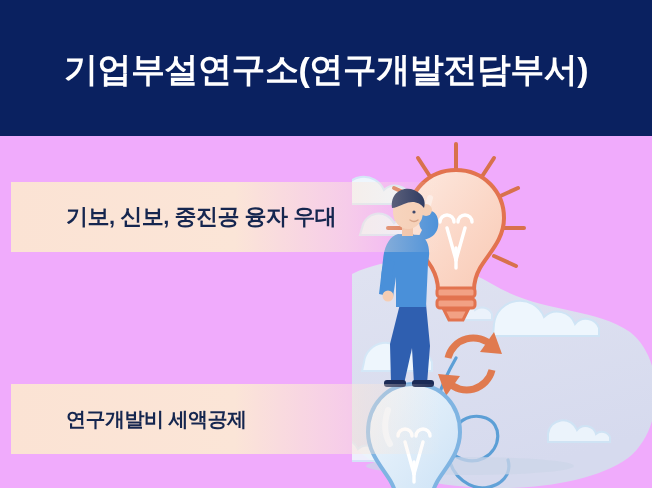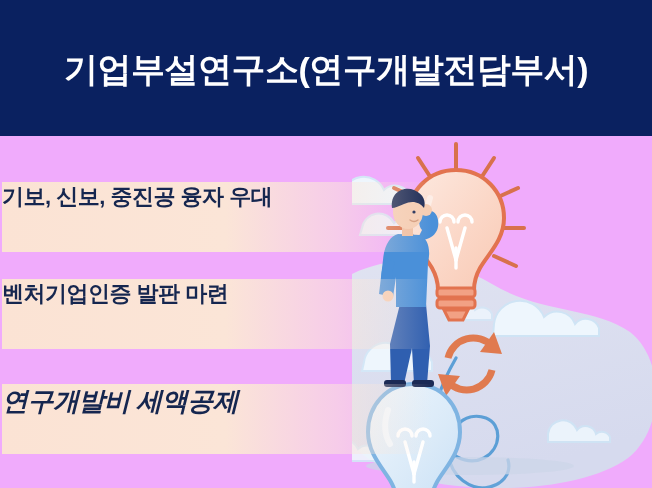--- a/index.html
+++ b/index.html
@@ -27,33 +27,33 @@
   .title-line.l2{letter-spacing:2px;}
 
   
   #illustration{
     position:absolute;left:352px;top:136px;width:300px;height:352px;overflow:hidden;
   }
   #illustration svg{display:block;}
 
   
   .band{
-    position:absolute;left:2px;width:430px;height:70px;
+    position:absolute;left:11px;width:430px;height:70px;
     background:linear-gradient(to right,#fbe3d4 0%,#fbe5d7 52%,rgba(251,231,218,0.55) 78%,rgba(255,255,255,0) 100%);
-    display:flex;align-items:flex-start;
-    box-sizing:border-box;
+    display:flex;align-items:center;
+    box-sizing:border-box;padding-left:55px;
   }
   #band-1{top:182px;}
   #band-2{top:279px;}
   #band-3{top:384px;}
   .band-label{
     color:#15264f;font-weight:bold;font-size:22px;letter-spacing:-0.5px;
     white-space:nowrap;
   }
-  #band-3 .band-label{font-size:26px;font-style:italic;}
+  #band-3 .band-label{font-size:20px;}
 </style>
 </head>
 <body>
 
 <div id="poster">
 
   <div id="header-banner">
     <div class="title-line l1">기업부설연구소(연구개발전담부서)</div>
   </div>
 
@@ -187,20 +187,17 @@
 
         <circle cx="62" cy="76" r="1.6" fill="#1b2a55"></circle>
         <path d="M58 84 q4 3 8 0" fill="none" stroke="#d39a7c" stroke-width="1.4" stroke-linecap="round"></path>
       </g>
     </svg>
   </div>
 
   <div class="band" id="band-1">
     <span class="band-label">기보, 신보, 중진공 융자 우대</span>
   </div>
-  <div class="band" id="band-2">
-    <span class="band-label">벤처기업인증 발판 마련</span>
-  </div>
   <div class="band" id="band-3">
     <span class="band-label">연구개발비 세액공제</span>
   </div>
 
 </div>
 
 </body></html>

